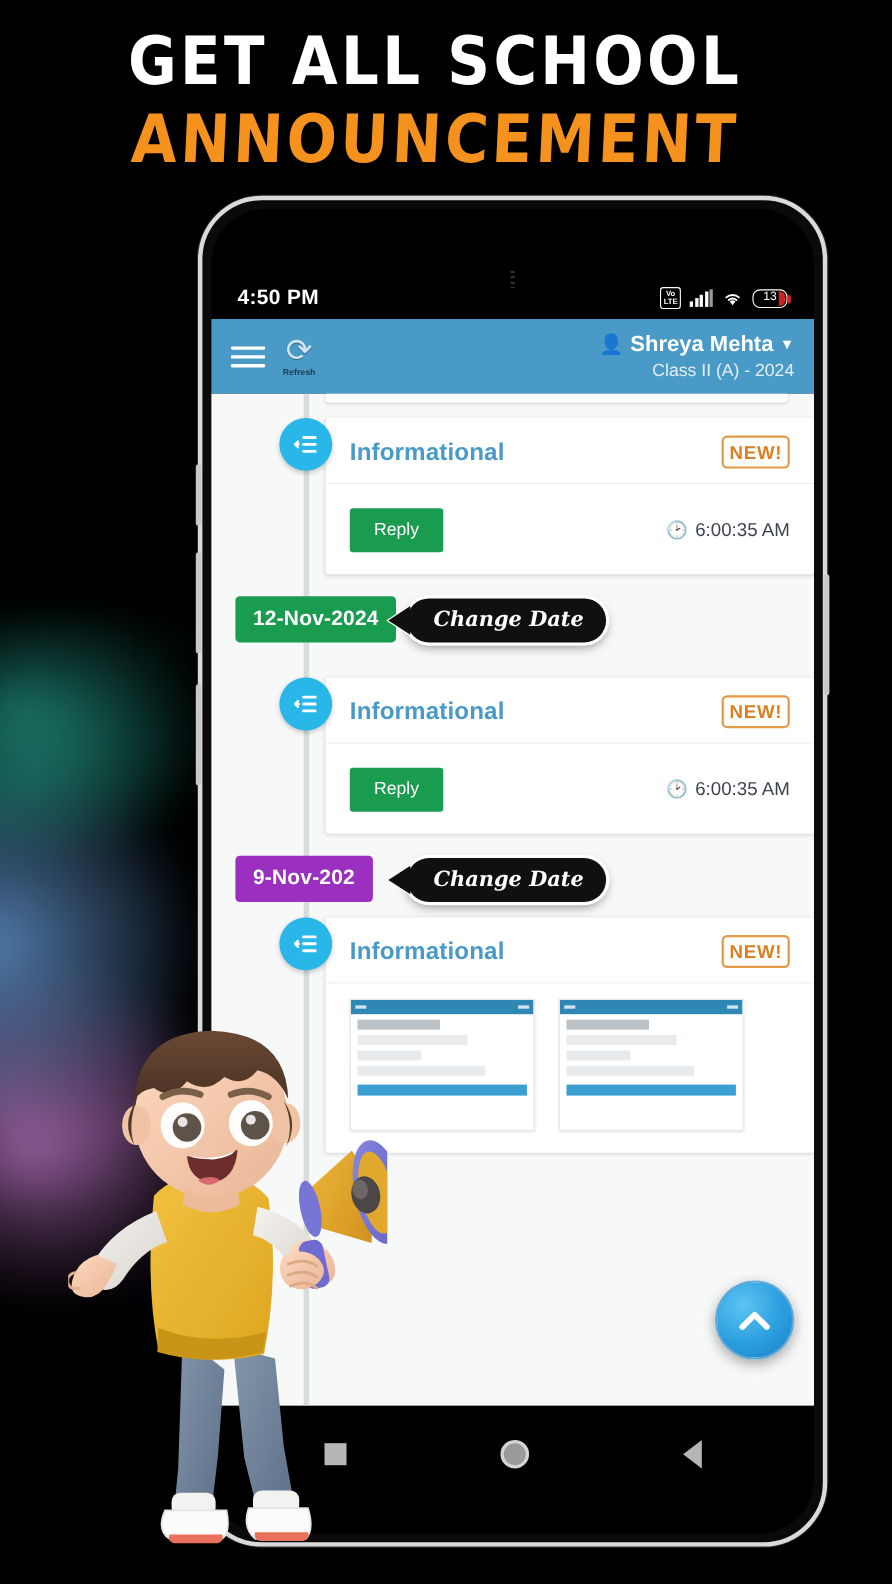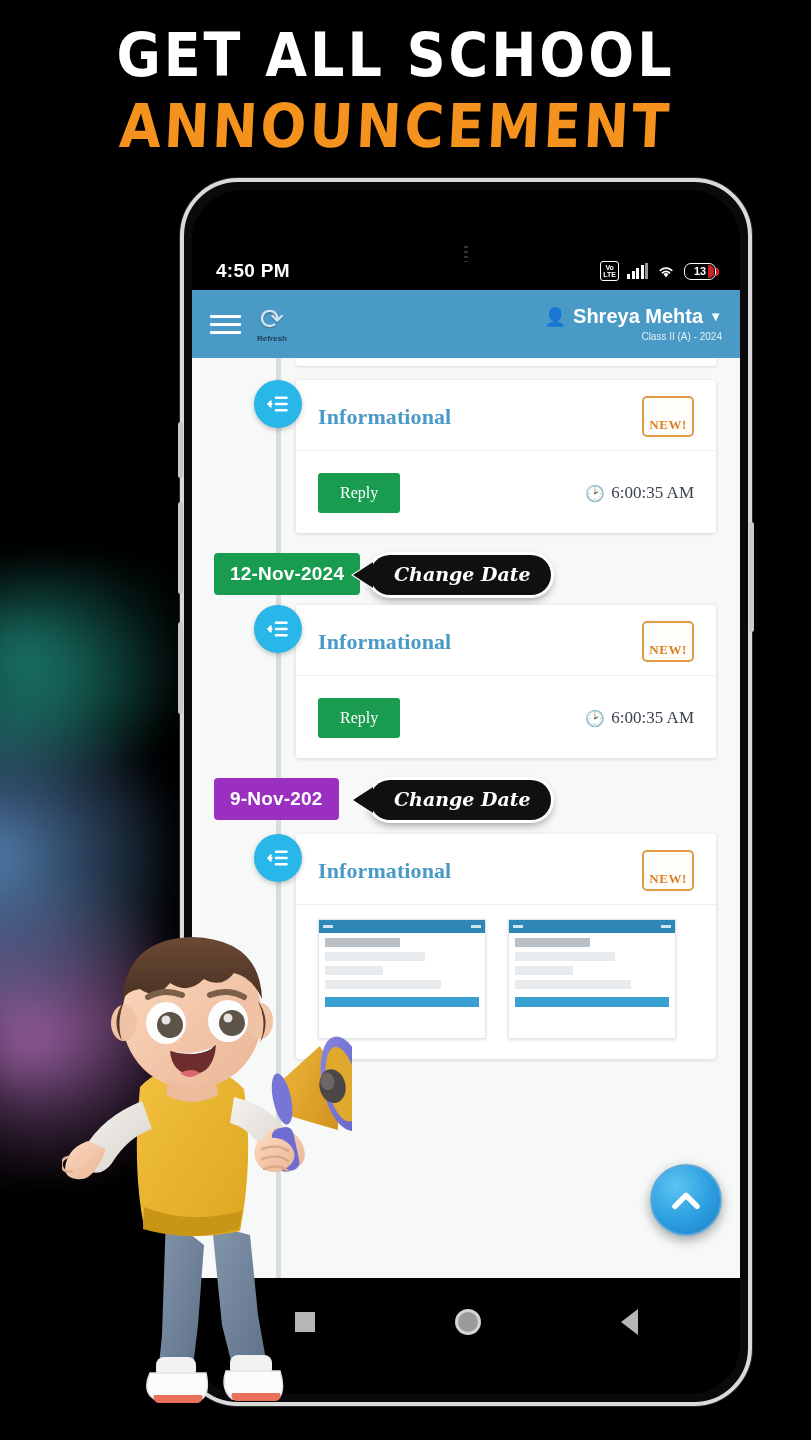--- a/index.html
+++ b/index.html
@@ -71,41 +71,41 @@
     border:1.5px solid #fff; border-radius:3px; font-size:7px; line-height:7px;
     padding:2px 2px; text-align:center; font-weight:bold; letter-spacing:0;
   }
   .bars{ display:flex; align-items:flex-end; gap:1.5px; height:16px;}
   .bars i{ display:block; width:3px; background:#fff;}
   .bars i:nth-child(1){height:5px;} .bars i:nth-child(2){height:8px;}
   .bars i:nth-child(3){height:11px;} .bars i:nth-child(4){height:14px;}
   .bars i:nth-child(5){height:16px; background:#9a9a9a;}
   .battery{
     border:1.8px solid #fff; border-radius:7px; min-width:32px; height:17px;
-    font-size:11px; font-weight:bold; display:flex; align-items:center; justify-content:center;
+    font-size:11px; font-weight:normal; display:flex; align-items:flex-start; justify-content:center;
     position:relative; color:#fff; padding:0 4px;
   }
   .battery::after{ content:""; position:absolute; right:-4px; top:4px; width:3px; height:8px; background:#c22; border-radius:0 2px 2px 0;}
   .battery .fill{ position:absolute; right:1px; top:1px; bottom:1px; width:6px; background:#c22; border-radius:0 5px 5px 0;}
 
   
   .appbar{
     position:absolute; top:100px; left:0; right:0; height:68px;
     background:#4a9ac7; display:flex; align-items:center; padding:0 18px; gap:16px;
   }
   .hamburger{ display:flex; flex-direction:column; gap:5px; cursor:pointer;}
   .hamburger span{ display:block; width:31px; height:3px; background:#fff; border-radius:1px;}
   .refresh-btn{ display:flex; flex-direction:column; align-items:center; gap:1px; cursor:pointer;}
   .refresh-ico{ font-size:29px; color:#cfe3f0; line-height:28px; text-shadow:0 1px 1px rgba(0,0,0,.35);}
   .refresh-lbl{ font-size:8px; color:#1b3d52; font-weight:bold;text-align:center;}
   .user-block{ margin-left:auto; text-align:right; line-height:1.25; cursor:pointer;}
   .user-row{ display:flex; align-items:center; justify-content:flex-end; gap:6px; color:#fff; font-size:20px; font-weight:bold;}
   .user-ico{ font-size:18px;}
   .caret{ font-size:13px;}
-  .user-class{ color:#e3eff7; font-size:10px; margin-top:2px;}
+  .user-class{ color:#e3eff7; font-size:16px; margin-top:2px;}
 
   
   .screen-body{
     position:absolute; top:168px; left:0; right:0; bottom:116px;
     background:#f7f8f8; overflow:hidden;
   }
   .rail{ position:absolute; left:84px; top:0; bottom:0; width:5px; background:#d9dcdd;}
   .partial-card{
     position:absolute; top:-18px; left:104px; right:24px; height:26px;
     background:#fff; border-radius:3px; box-shadow:0 1px 3px rgba(0,0,0,.13);
@@ -113,48 +113,48 @@
 
   .timeline{ position:relative; padding-top:22px;}
   .entry{ position:relative; margin-bottom:0;}
   .node{
     position:absolute; left:62px; top:0; width:48px; height:48px; border-radius:50%;
     background:#29b6e8; display:flex; align-items:center; justify-content:center;
     box-shadow:0 2px 5px rgba(0,0,0,.22); z-index:2;
   }
   .node svg{ width:26px; height:26px;}
   .card{
-    margin-left:104px; margin-right:24px; background:#fff; border-radius:3px;
-    box-shadow:0 1px 4px rgba(0,0,0,.14); padding:0 0 20px 0;font-family:Liberation Serif, serif;
+    margin-left:104px; background:#fff; border-radius:3px;
+    box-shadow:0 1px 4px rgba(0,0,0,.14); padding:0 0 20px 0;
   }
   .card-head{
     display:flex; align-items:center; justify-content:space-between;
     padding:16px 22px 13px 22px; border-bottom:1px solid #eceff0;
   }
   .card-title{ color:#4a9ac7; font-size:22px; font-weight:600; letter-spacing:.1px;}
   .newbadge{
-    color:#d98024; font-size:13px; font-weight:bold; letter-spacing:.6px;
-    border:2px solid #e29a47; border-radius:5px; padding:19px 5px 2px 5px;
+    color:#d98024; font-size:17px; font-weight:bold; letter-spacing:.6px;
+    border:2px solid #e29a47; border-radius:5px; padding:4px 5px 2px 5px;
     text-shadow:0 0 1px #fff; background:#fffdfa;
   }
   .card-text{
     padding:18px 22px 0 22px; color:#57606a; font-size:17.5px; line-height:1.62;
   }
   .card-footer{
     display:flex; align-items:center; justify-content:space-between;
     padding:22px 22px 0 22px;
   }
   .reply-btn{
     background:#1a9c50; color:#fff; border:none; border-radius:3px;
     font-size:16px; padding:11px 22px; cursor:pointer; font-family:inherit;
   }
   .time-stamp{ color:#3d4450; font-size:17px; display:flex; align-items:center; gap:6px;}
   .clock-ico{ font-size:16px;}
 
-  .datebar{ position:relative; height:72px; }
+  .datebar{ position:relative; height:94px; }
   .datechip{
     position:absolute; left:22px; top:20px; color:#fff; font-size:19px; font-weight:bold;
     padding:10px 16px; border-radius:4px; letter-spacing:.2px;
   }
   .datechip.green{ background:#1a9c50; }
   .datechip.purple{ background:#9b2fc0; }
   .changedate{
     position:absolute; top:22px; color:#fff; font-size:19px;
     font-family:"DejaVu Serif", serif; font-style:italic; font-weight:bold;
     background:#101010; border-radius:22px; padding:8px 20px 10px 24px;

